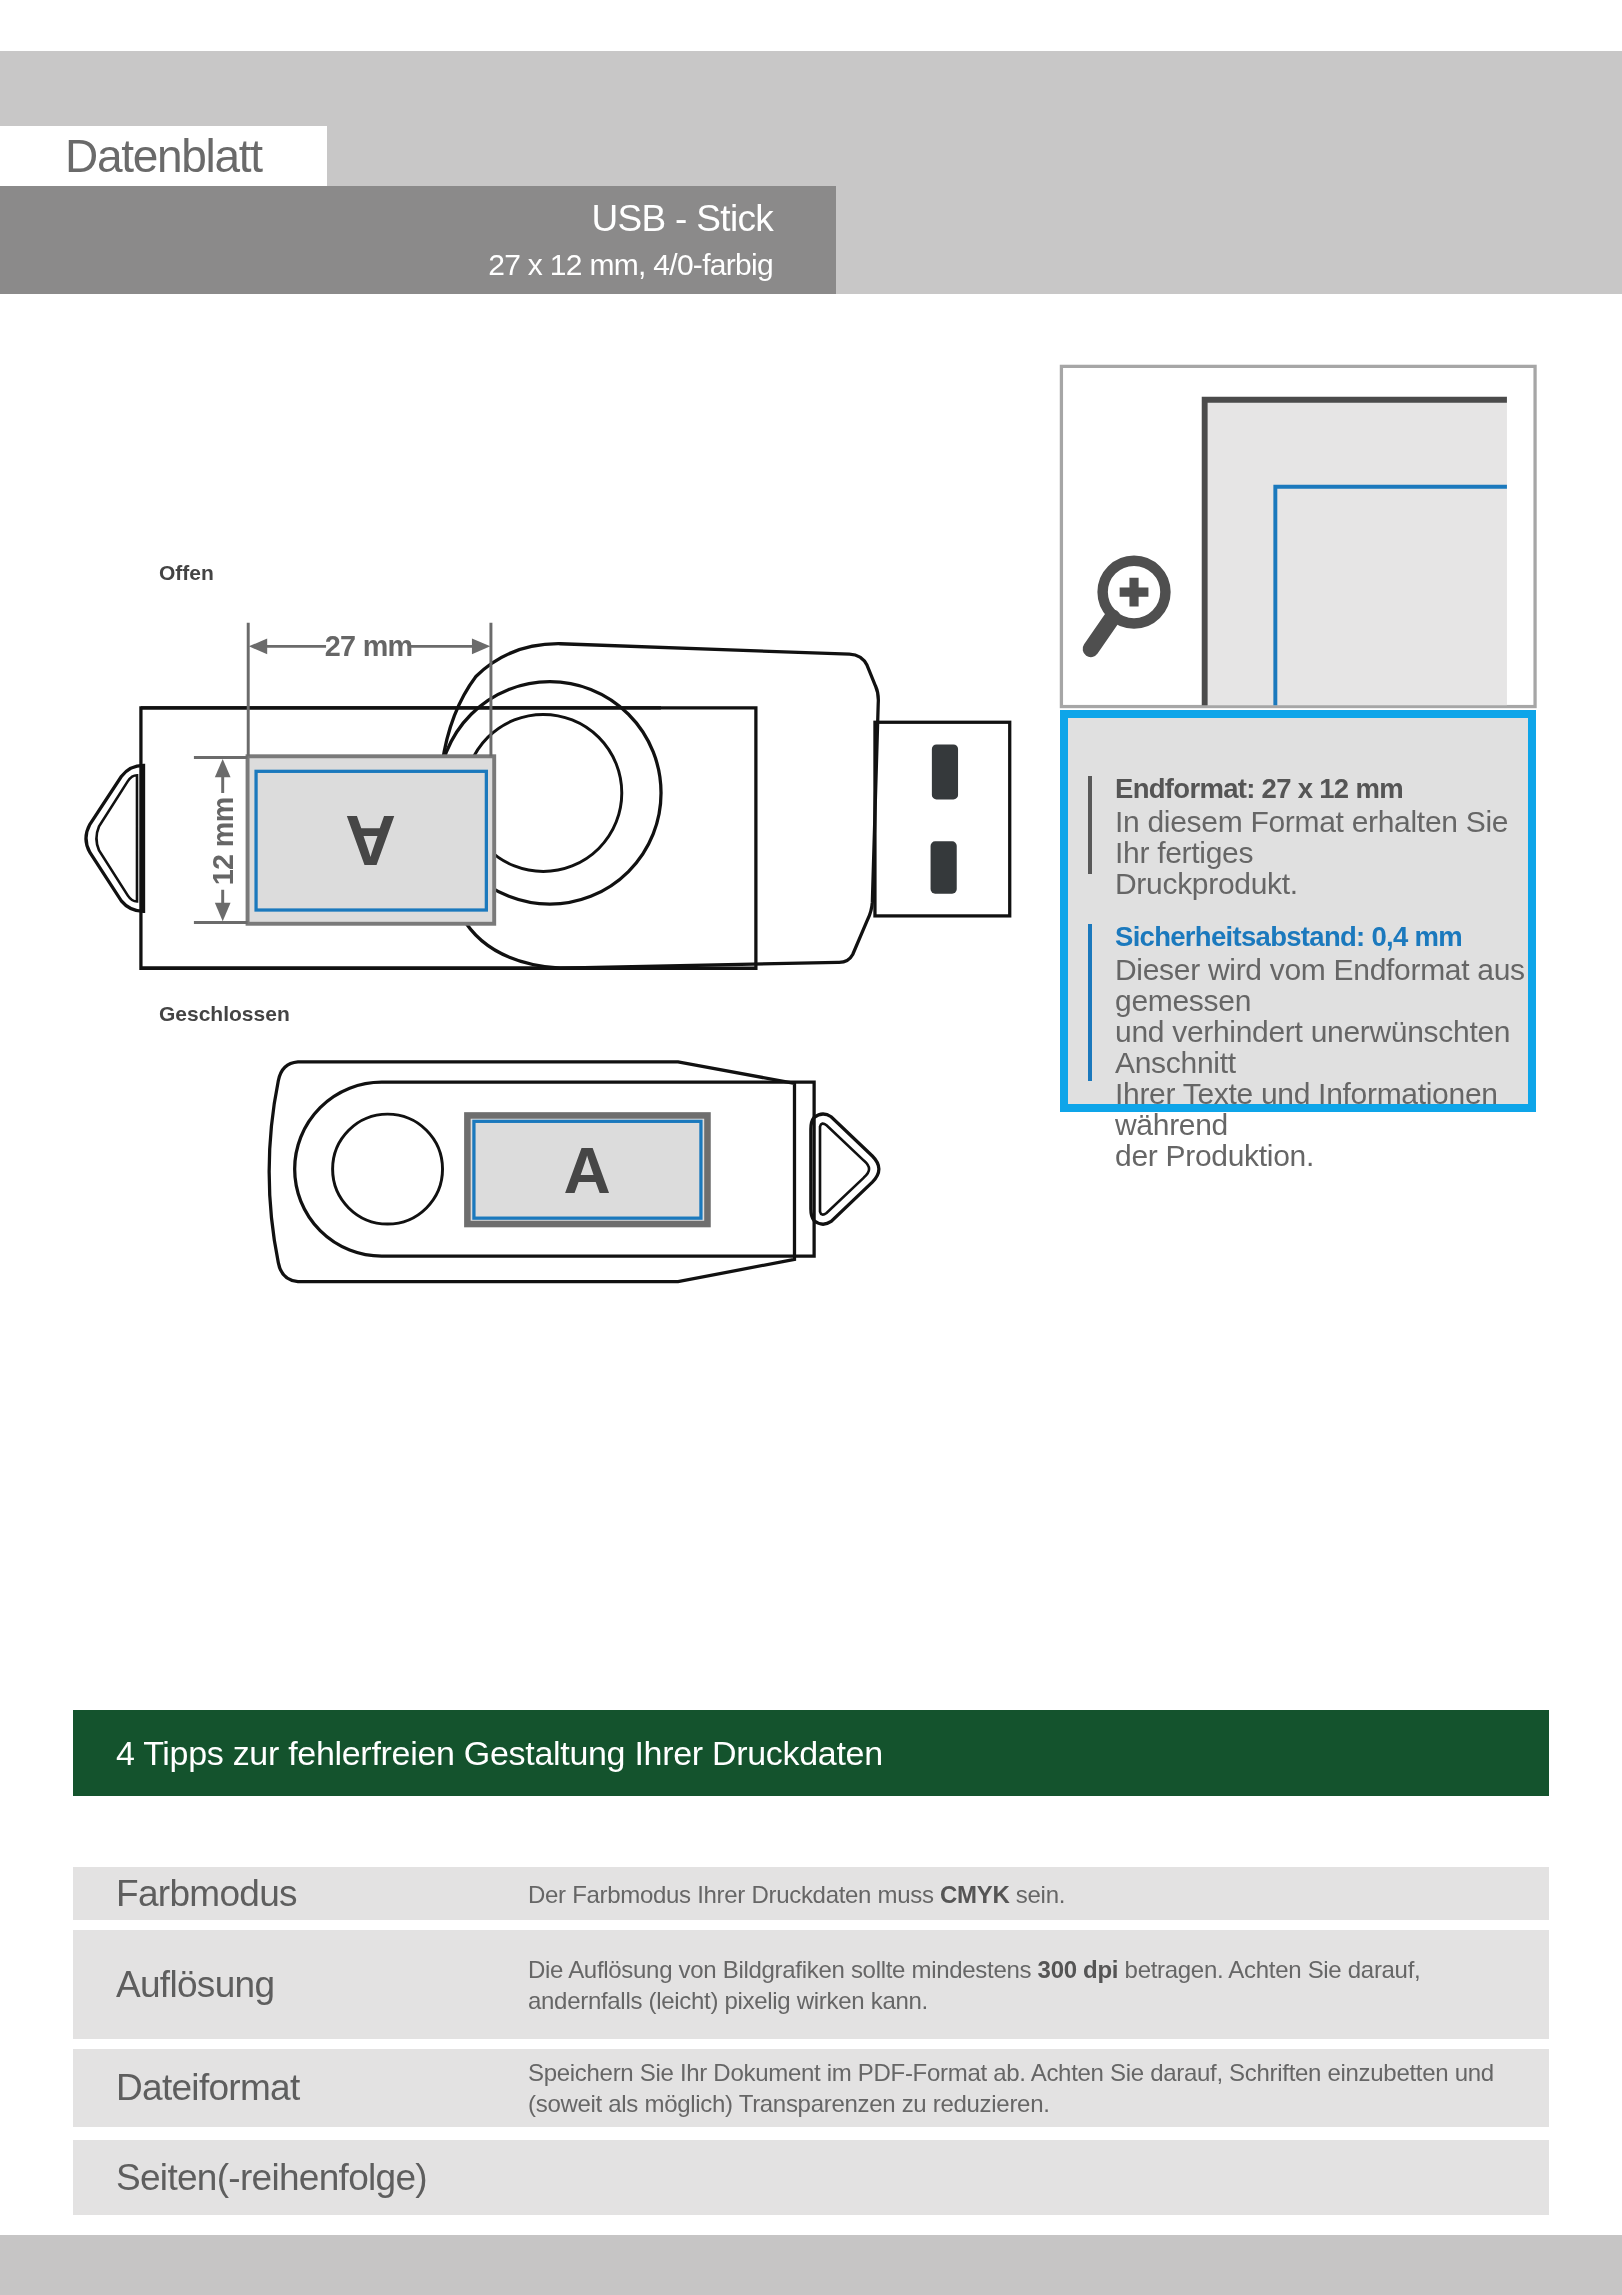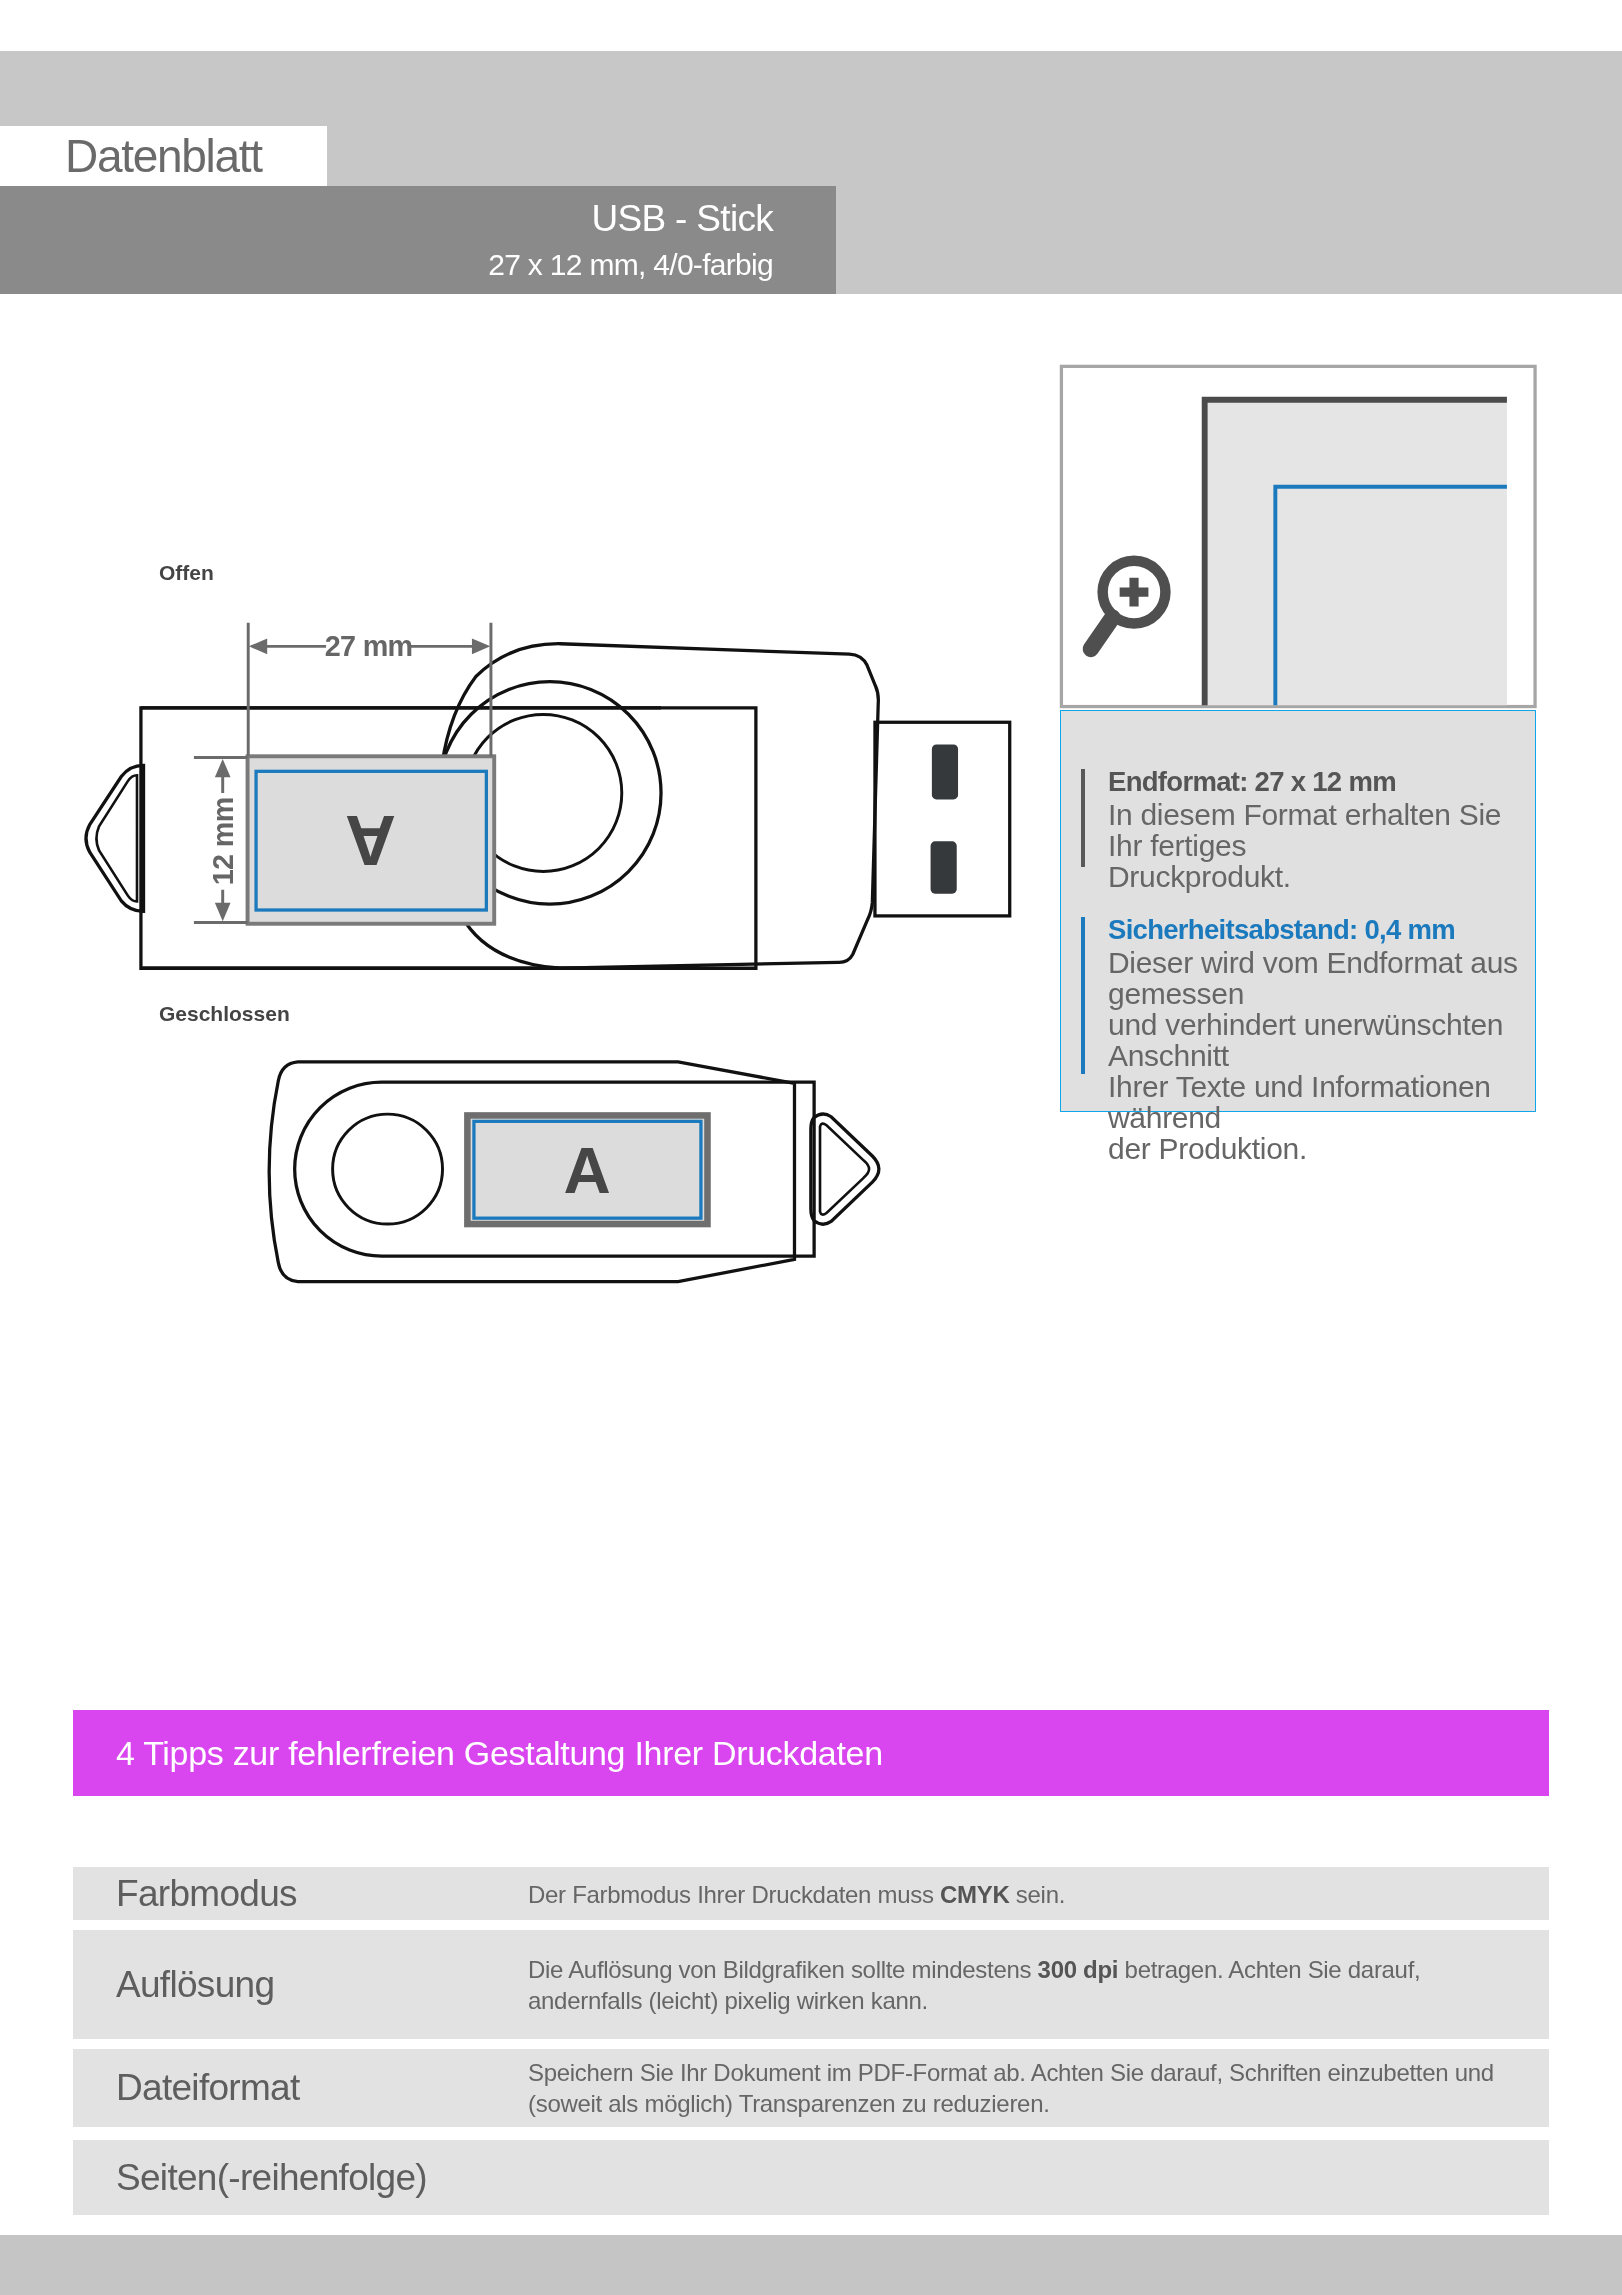--- a/index.html
+++ b/index.html
@@ -24,32 +24,32 @@
   
   svg.overlay{position:absolute;left:0;top:0;pointer-events:none;}
   svg .ln{stroke:#111;fill:none;}
   svg .dim{stroke:#6b6b6b;stroke-width:4.5;fill:none;}
   svg .dimtxt{fill:#666;font-weight:bold;font-size:44px;font-family:"Liberation Sans","DejaVu Sans",sans-serif;
     text-anchor:middle;dominant-baseline:central;letter-spacing:-1px;}
   svg .lettertxt{fill:#464646;font-weight:bold;font-family:"Liberation Sans","DejaVu Sans",sans-serif;
     text-anchor:middle;dominant-baseline:central;}
   
   .infobox{left:1060px;top:710px;width:476px;height:402px;background:#e0e0e0;
-    border:1px solid #0ea5e9;box-sizing:border-box;}
+    border:8px solid #0ea5e9;box-sizing:border-box;}
   .infobox .vbar{position:absolute;left:19.6px;width:4.6px;}
   .infobox .vbar.dark{top:58px;height:98px;background:#595959;}
   .infobox .vbar.blue{top:206px;height:157px;background:#1b79bd;}
   .infobox .blk{position:absolute;left:47px;}
   .infobox .blk.end{top:54px;}
   .infobox .blk.safe{top:202px;}
   .infobox .ititle{font-size:27.5px;font-weight:bold;color:#555;line-height:34px;letter-spacing:-0.7px;}
   .infobox .ititle.blue{color:#1b79bd;}
   .infobox .ibody{font-size:30px;color:#666;line-height:31px;letter-spacing:-0.3px;}
   
-  .tipsbar{left:73px;top:1710px;width:1476px;height:86px;background:#d946ef;}
+  .tipsbar{left:73px;top:1710px;width:1476px;height:86px;background:#14532d;}
   .tipsbar .t{position:absolute;left:43px;top:0;line-height:86px;font-size:34px;color:#ffffff;
     letter-spacing:-0.3px;}
   .trow{left:73px;width:1476px;background:#e3e2e2;}
   .trow.r0{top:1867px;height:53px;}
   .trow.r1{top:1930px;height:109px;}
   .trow.r2{top:2049px;height:78px;}
   .trow.r3{top:2140px;height:75px;}
   .trow .lbl{position:absolute;left:43px;top:50%;transform:translateY(-50%);
     font-size:37px;color:#5e5e5e;letter-spacing:-0.7px;white-space:nowrap;}
   .trow .body{position:absolute;left:455px;top:50%;transform:translateY(-50%);

